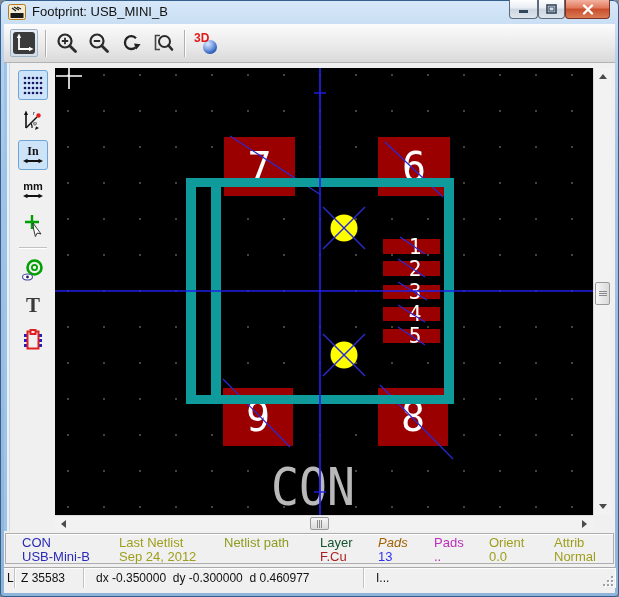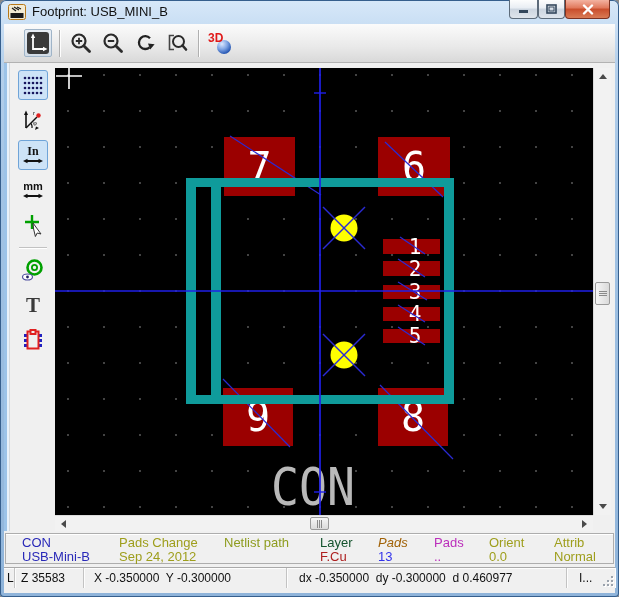--- a/index.html
+++ b/index.html
@@ -20,21 +20,21 @@
   .winbtn{height:19px;border:1px solid #5d6b7a;border-top:none;border-radius:0 0 4px 4px;
     display:flex;align-items:center;justify-content:center;padding:0;cursor:default;}
   .winbtn.gray{width:29px;background:linear-gradient(#fdfdfd,#e8edf3 45%,#ccd5e0 50%,#dfe5ec);}
   .winbtn.gray + .winbtn.gray{width:27px;}
   .winbtn.red{width:45px;background:linear-gradient(#f3b2a0,#e0775a 45%,#c94d2c 50%,#d97b55);border-color:#7c3222;}
   
   .app{position:absolute;left:4px;top:24px;width:611px;height:569px;background:#f0f0f0;}
   
   .toolbar{position:absolute;top:0;left:0;right:0;height:39px;
     background:linear-gradient(#fbfbfb,#e9e9e9 60%,#d9d9d9);
-    border-bottom:1px solid #b2b2b2;display:flex;align-items:center;padding-left:20px;}
+    border-bottom:1px solid #b2b2b2;display:flex;align-items:center;padding-left:6px;}
   .tb-btn{width:28px;height:28px;background:transparent;border:1px solid transparent;border-radius:2px;
     display:flex;align-items:center;justify-content:center;padding:0;margin-right:4px;position:relative;}
   .tb-sep{width:1px;height:27px;background:#b0b0b0;box-shadow:1px 0 0 #fdfdfd;margin:0 7px 0 3px;}
   .threed-label{position:absolute;left:1px;top:1px;font-size:12px;font-weight:bold;color:#e01818;z-index:2;}
   .threed-sphere{position:absolute;right:2px;bottom:2px;width:14px;height:14px;border-radius:50%;
     background:radial-gradient(circle at 35% 28%,#dbe8ff,#7fa4e4 40%,#1d4fae 78%,#123a85);}
   
   .workspace{position:absolute;top:39px;left:0;right:0;height:468px;display:flex;}
   .sidebar{width:51px;height:100%;padding:7px 0 0 6px;display:flex;flex-direction:column;align-items:center;
     background:linear-gradient(90deg,#9cc3e8 0 3px,#e9f2fb 3px 5px,#d5d9dd 5px 6px,#f0f0f0 6px);}
@@ -516,21 +516,21 @@
         </div>
       </div>
     </div>
 
     <div class="info" id="infoPanel">
         <div class="info-field" style="left: 16px;">
           <span class="info-label" style="color: rgb(41, 41, 184);">CON</span>
           <span class="info-value" style="color: rgb(41, 41, 184);">USB-Mini-B</span>
         </div>
         <div class="info-field" style="left: 113px;">
-          <span class="info-label" style="color: rgb(158, 158, 28);">Pads Change</span>
+          <span class="info-label" style="color: rgb(158, 158, 28);">Last Netlist</span>
           <span class="info-value" style="color: rgb(158, 158, 28);">Sep 24, 2012</span>
         </div>
         <div class="info-field" style="left: 218px;">
           <span class="info-label" style="color: rgb(142, 156, 30);">Netlist path</span>
           <span class="info-value" style="color: rgb(142, 156, 30);"></span>
         </div>
         <div class="info-field" style="left: 314px;">
           <span class="info-label" style="color: #14532d;">Layer</span>
           <span class="info-value" style="color: rgb(173, 31, 31);">F.Cu</span>
         </div>
@@ -548,21 +548,20 @@
         </div>
         <div class="info-field" style="left: 548px;">
           <span class="info-label" style="color: rgb(158, 158, 28);">Attrib</span>
           <span class="info-value" style="color: rgb(158, 158, 28); text-align: right;">Normal</span>
         </div>
       </div>
 
     <div class="status" id="statusBar">
         <div class="st-cell" style="width: 11px; padding-left: 3px;">L</div>
         <div class="st-cell" style="width: 69px; padding-left: 6px;">Z 35583</div>
-        <div class="st-cell" style="width: 203px; padding-left: 10px;">X -0.350000  Y -0.300000</div>
         <div class="st-cell" style="width: 280px; padding-left: 12px;">dx -0.350000  dy -0.300000  d 0.460977</div>
         <div class="st-cell" style="padding-left: 12px;">I...</div>
       </div>
     <div class="grip" style="top:550px;">
       <i style="right:0;bottom:0;"></i>
         <i style="right:4px;bottom:0;"></i>
         <i style="right:8px;bottom:0;"></i>
       <i style="right:0;bottom:4px;"></i>
         <i style="right:4px;bottom:4px;"></i>
       <i style="right:0;bottom:8px;"></i>

